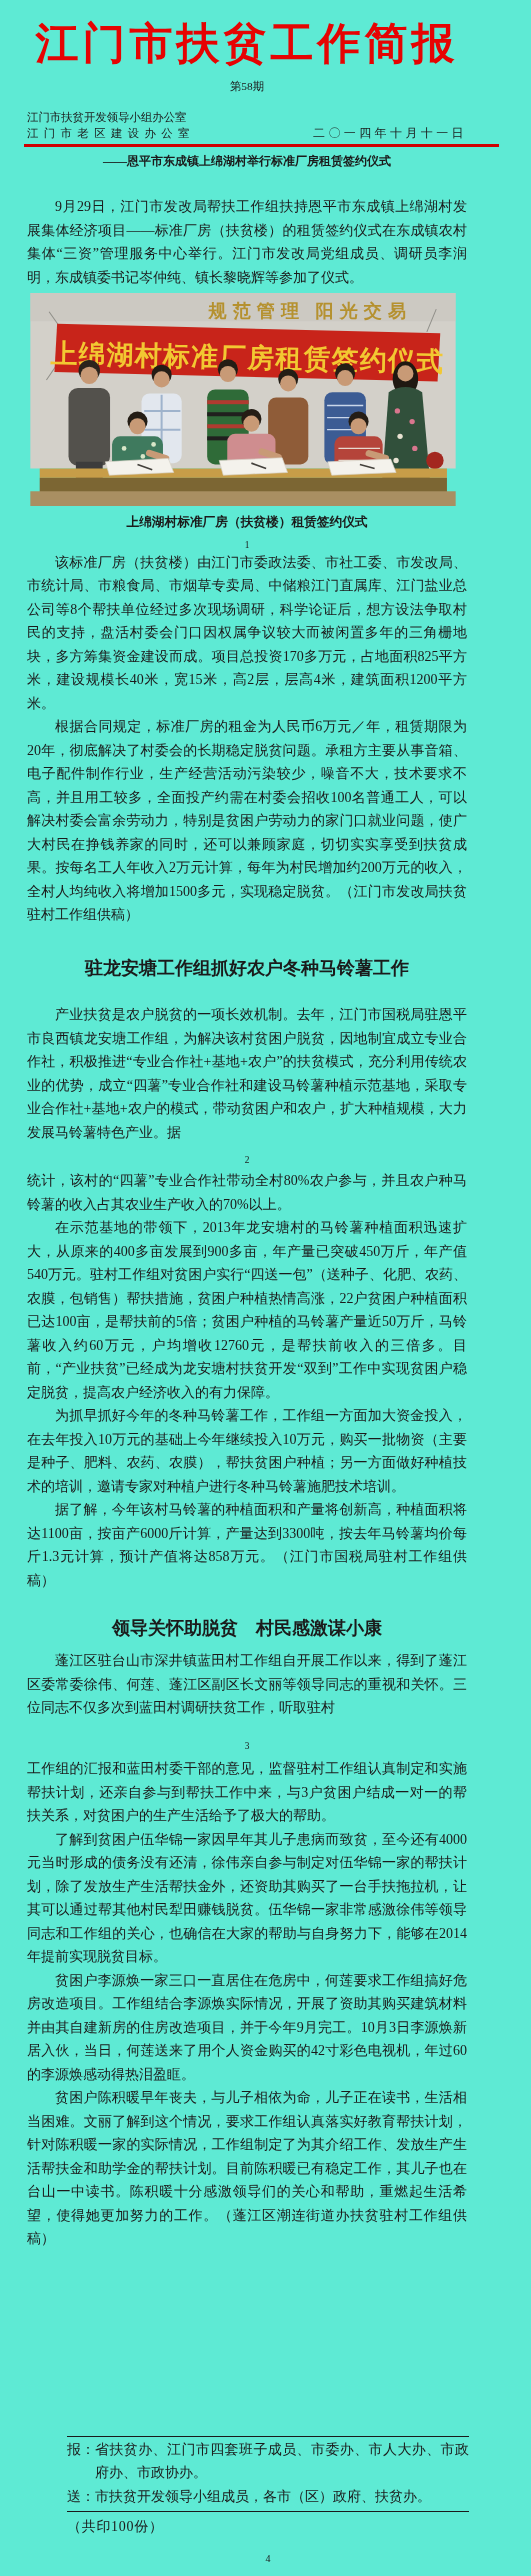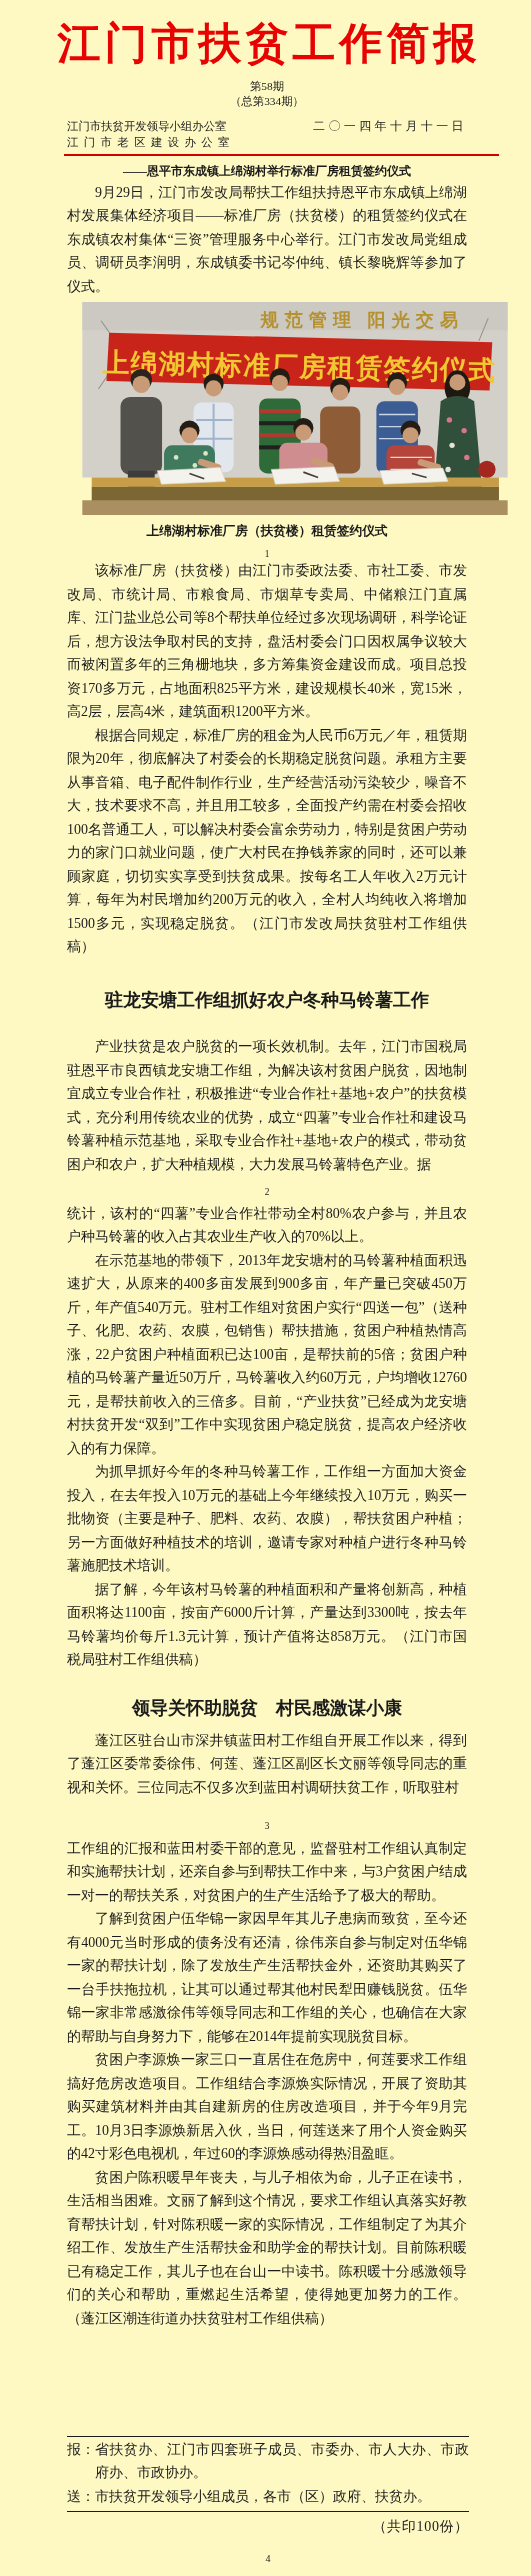--- a/index.html
+++ b/index.html
@@ -1,45 +1,45 @@
 <!DOCTYPE html>
 <html style="font-size:10.7px"><head>
 <meta charset="utf-8">
 <style>
   html, body { margin: 0; padding: 0; background: #ffffff; }
   .page {
     position: relative;
     width: 531px;
     height: 2576px;
     margin: 0 auto;
-    background: #fef9c3;
+    background: #5eead4;
     box-sizing: border-box;
-    padding: 16px 64px 0 67px;
+    padding: 16px 64px 0 27px;
     font-family: "Liberation Serif", "DejaVu Serif", serif;
     color: #1b1b1b;
     overflow: hidden;
   }
   
   .masthead-title {
     margin: 0 -9.4px;
     text-align: center;
     font-size: 43px;
     line-height: 55px;
     font-weight: bold;
     letter-spacing: 4px;
     color: #e60302;
     white-space: nowrap;
   }
   .issue-no { margin-top: 8px; text-align: center; font-size: 11.4px; line-height: 14px; }
   .issue-total { margin-top: 1.3px; text-align: center; font-size: 11.4px; line-height: 14px; }
   .publisher-row {
-    margin-top: 10px;
+    margin-top: 16px;
     display: flex;
     justify-content: space-between;
-    align-items: flex-start;
+    align-items: flex-end;
     font-size: 11.4px;
   }
   .org-line1 { line-height: 16px; }
   .org-line2 { line-height: 16px; letter-spacing: 5.4px; }
   .mast-date { font-size: 12px; line-height: 16px; letter-spacing: 3.4px; }
   .red-rule {
     height: 2.7px;
     background: #cf0000;
     margin: 3.4px -32px 0 -3.4px;
   }
@@ -59,34 +59,34 @@
     line-height: 19px;
     font-weight: bold;
   }
   .para {
     margin: 0;
     font-size: 14px;
     line-height: 23.5px;
     text-align: justify;
     text-indent: 2em;
   }
-  .para.first1 { }
+  .para.first1 { margin-top: 24px; }
   .para.first2 { margin-top: 23px; }
   .para.first3 { margin-top: 9px; }
   .para.cont { text-indent: 0; }
   .page-marker {
     text-align: center;
     font-size: 9.4px;
     line-height: 10.7px;
   }
   .pm1 { margin: 8px 0 0; }
   .pm2 { margin: 10.7px 0 4px; }
   .pm3 { margin: 21.4px 0 5.4px; }
   
-  .photo-fig { margin: 4px 0 0 15px; width: 392px; height: 213px; }
+  .photo-fig { margin: 4px 0 0 3px; width: 392px; height: 213px; }
   .photo-fig svg { display: block; }
   .photo-caption {
     margin-top: 8px;
     text-align: center;
     font-size: 12.7px;
     line-height: 17.4px;
     font-weight: bold;
   }
   
   .dist-footer {
@@ -99,32 +99,31 @@
   .dist-row {
     display: flex;
     font-size: 14px;
     line-height: 23px;
     text-align: justify;
     margin-top: 1.3px;
   }
   .dist-label { flex: 0 0 auto; white-space: nowrap; }
   .dist-text { flex: 1 1 auto; }
   .foot-rule.bottom { margin-top: 2.7px; }
-  .copies-note { margin-top: 5.4px; text-align: right; font-size: 14px; line-height: 20px; letter-spacing: 0.7px; }
+  .copies-note { margin-top: 5.4px; text-align: left; font-size: 14px; line-height: 20px; letter-spacing: 0.7px; }
   .page-num { margin-top: 16px; text-align: center; font-size: 10px; line-height: 12px; }
 </style>
 </head>
 <body>
 
 <div class="page">
 
   <header>
     <h1 class="masthead-title">江门市扶贫工作简报</h1>
     <div class="issue-no">第58期</div>
-    <div class="issue-total">（总第334期）</div>
     <div class="publisher-row">
       <div>
         <div class="org-line1">江门市扶贫开发领导小组办公室</div>
         <div class="org-line2">江门市老区建设办公室</div>
       </div>
       <div class="mast-date">二〇一四年十月十一日</div>
     </div>
     <div class="red-rule"></div>
   </header>
 

